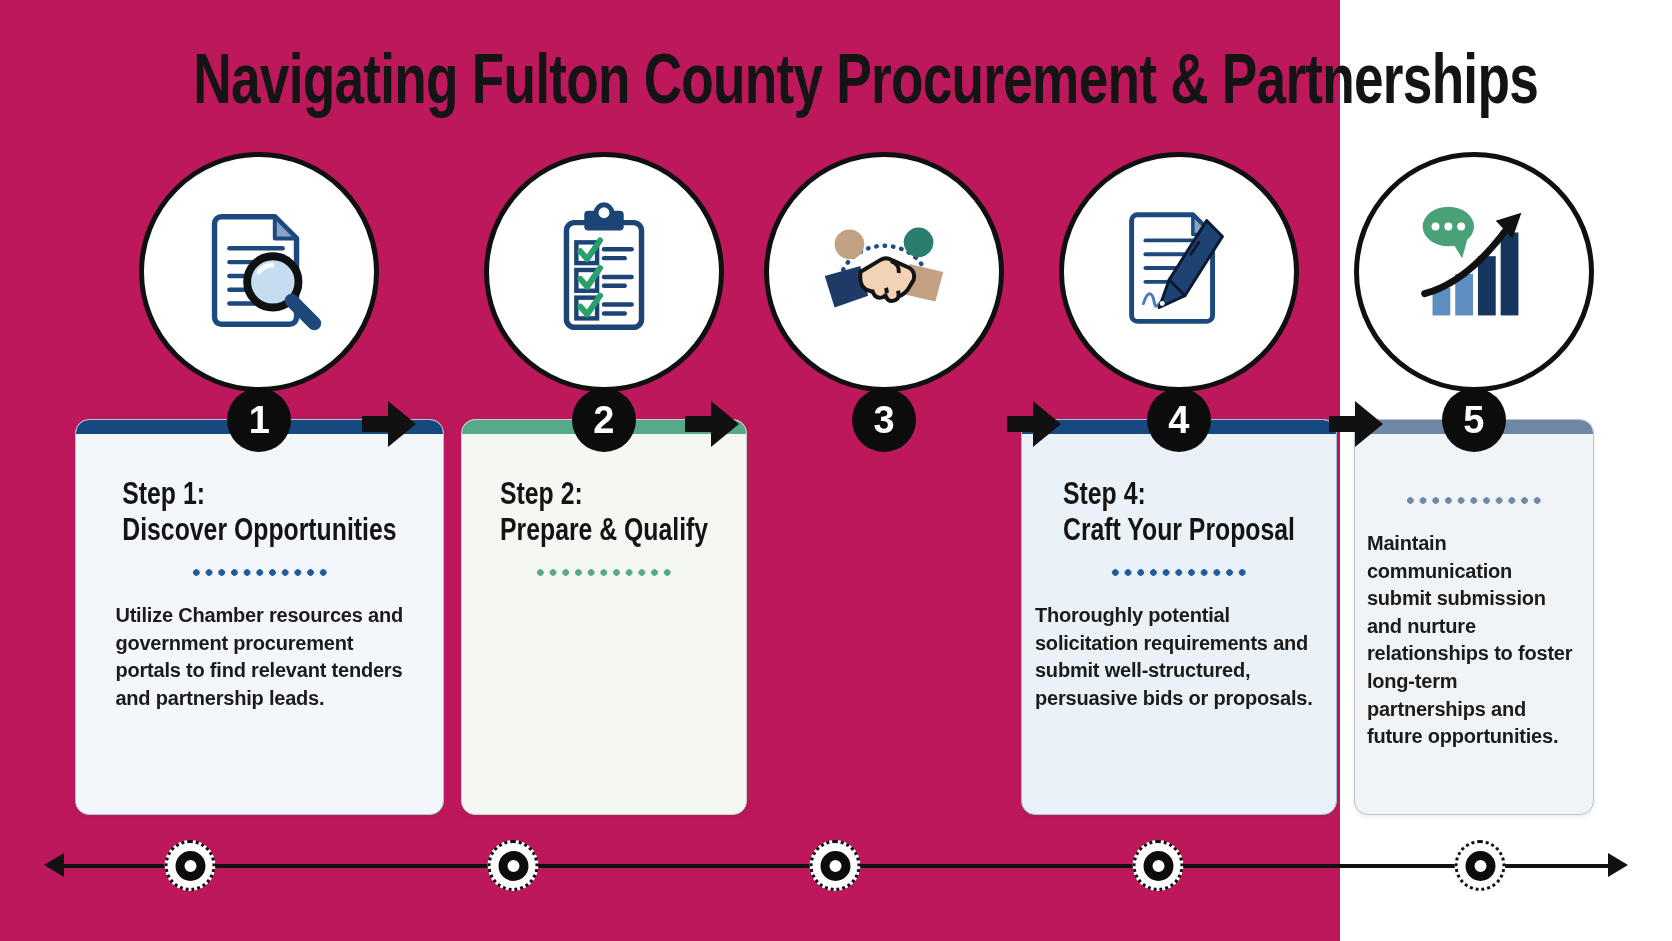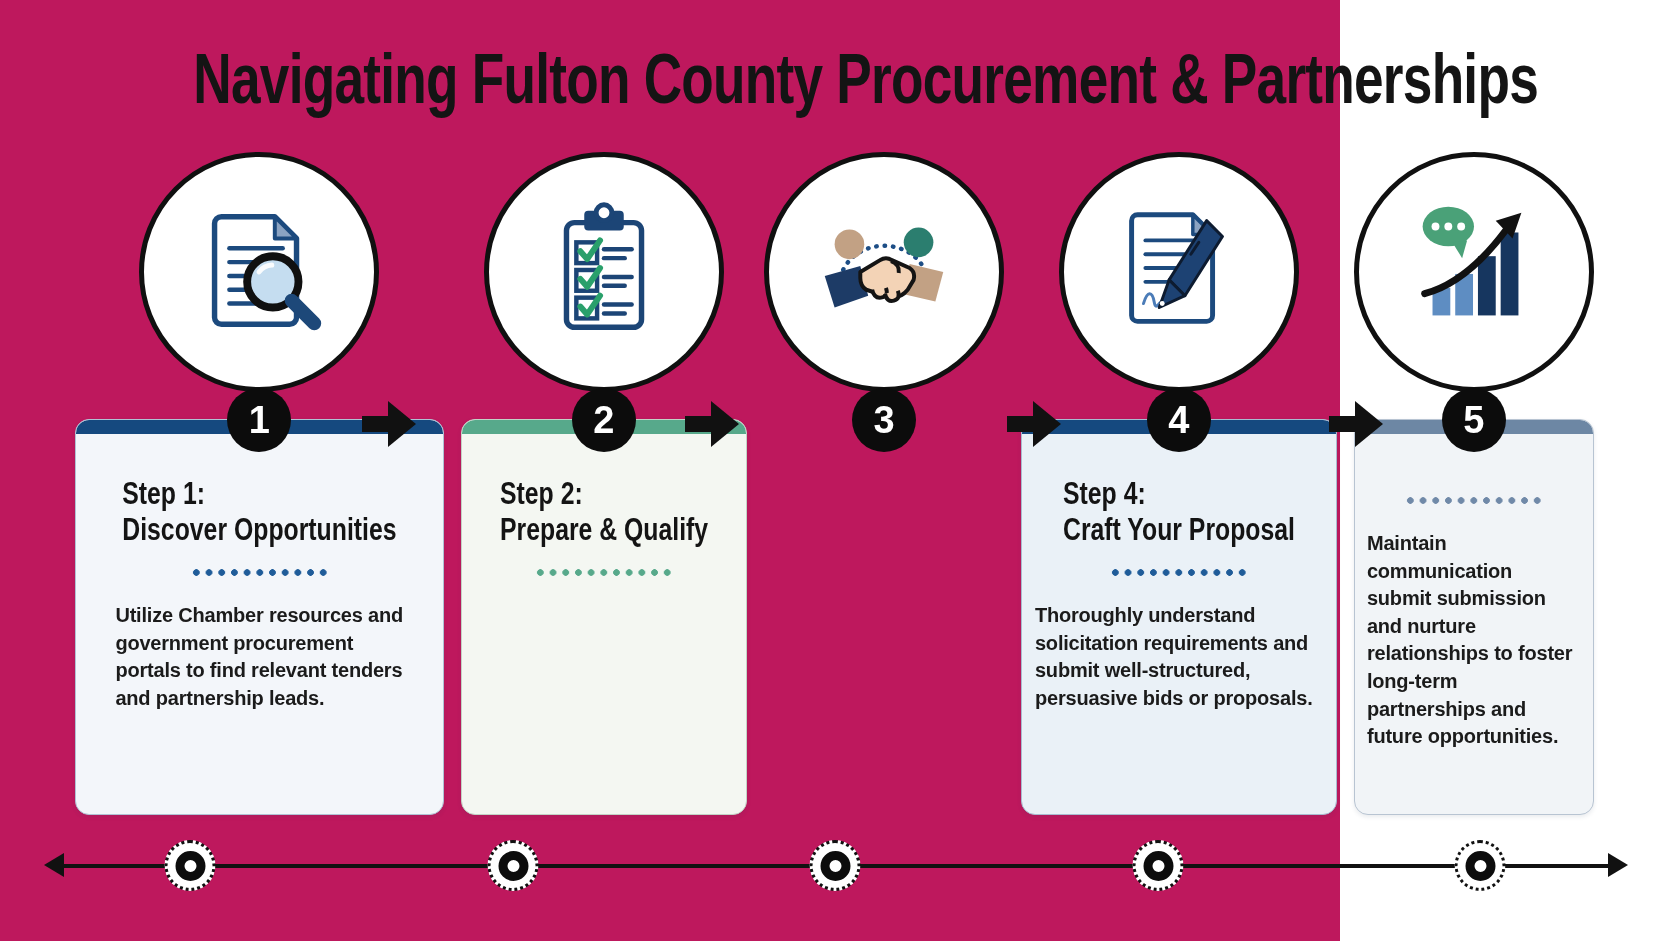--- a/index.html
+++ b/index.html
@@ -185,21 +185,21 @@
       </div>
       <div class="badge">4</div>
       <div class="card" style="background: rgb(234, 241, 247); border-color: rgb(168, 188, 208);">
         <div class="card-topbar" style="background: rgb(21, 73, 127);"></div>
         <div class="card-body">
           <div class="step-heading">
             <span>Step 4:</span>
             <span>Craft Your Proposal</span>
           </div>
           <div class="dots" style="--dot: #1f5c99;"></div>
-          <p class="step-desc">Thoroughly understand solicitation requirements and submit well-structured, persuasive bids or proposals.</p>
+          <p class="step-desc">Thoroughly potential solicitation requirements and submit well-structured, persuasive bids or proposals.</p>
         </div>
       </div>
     </div>
 
     <div class="step-col">
       <div class="icon-circle">
         <span>
           <svg viewBox="0 0 160 160">
             <rect x="38" y="98" width="18" height="28" fill="#5e8dc2"></rect>
             <rect x="61" y="84" width="18" height="42" fill="#5e8dc2"></rect>

